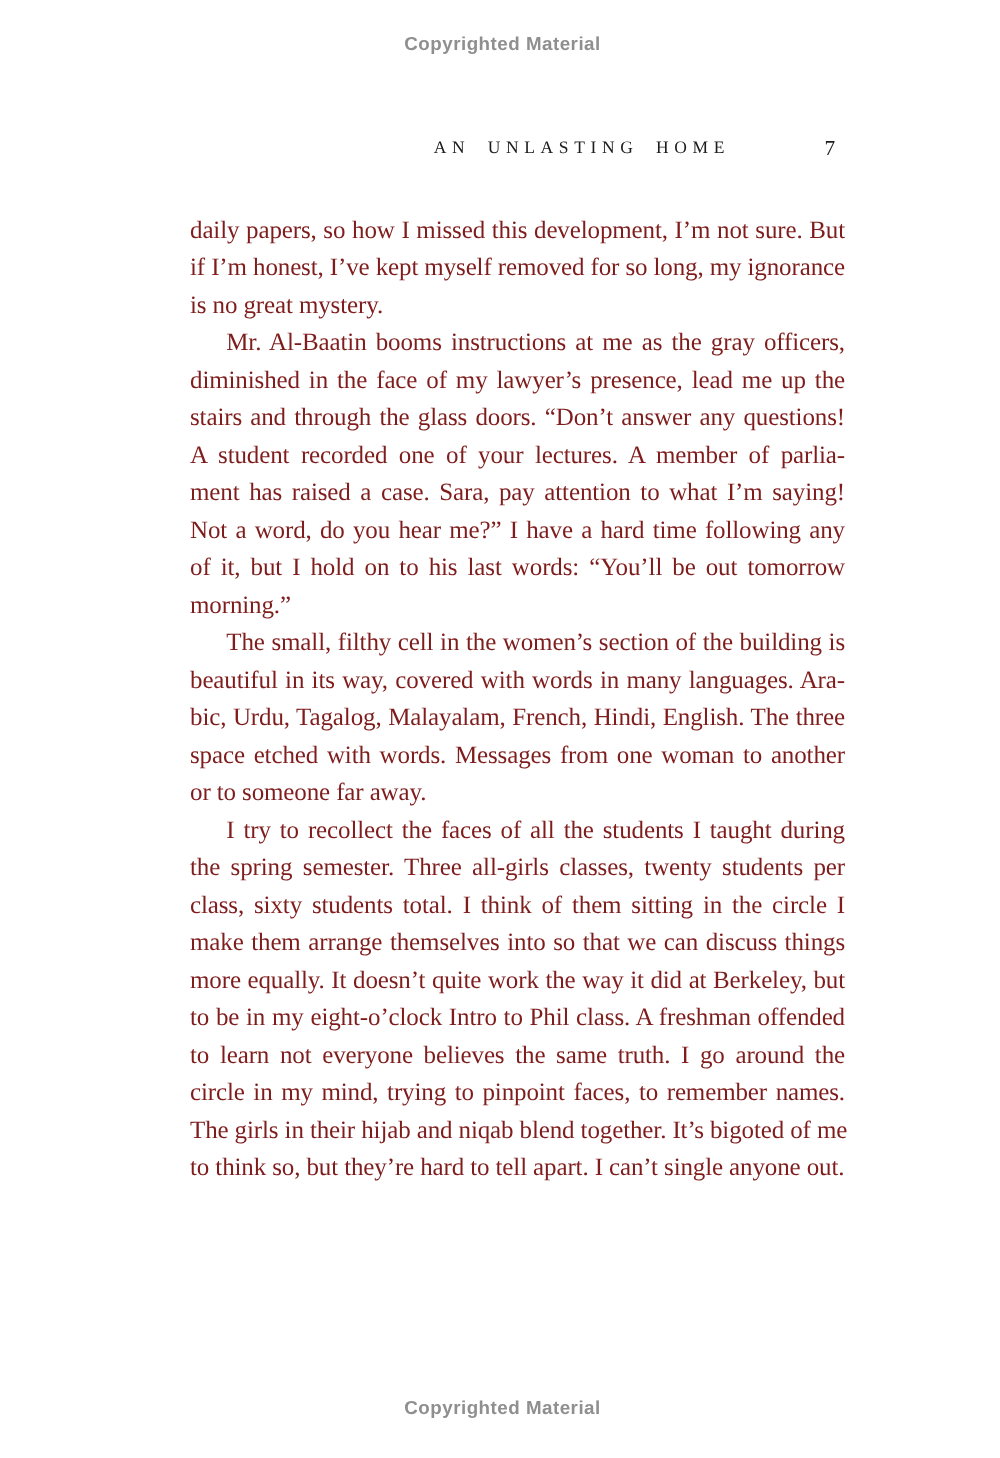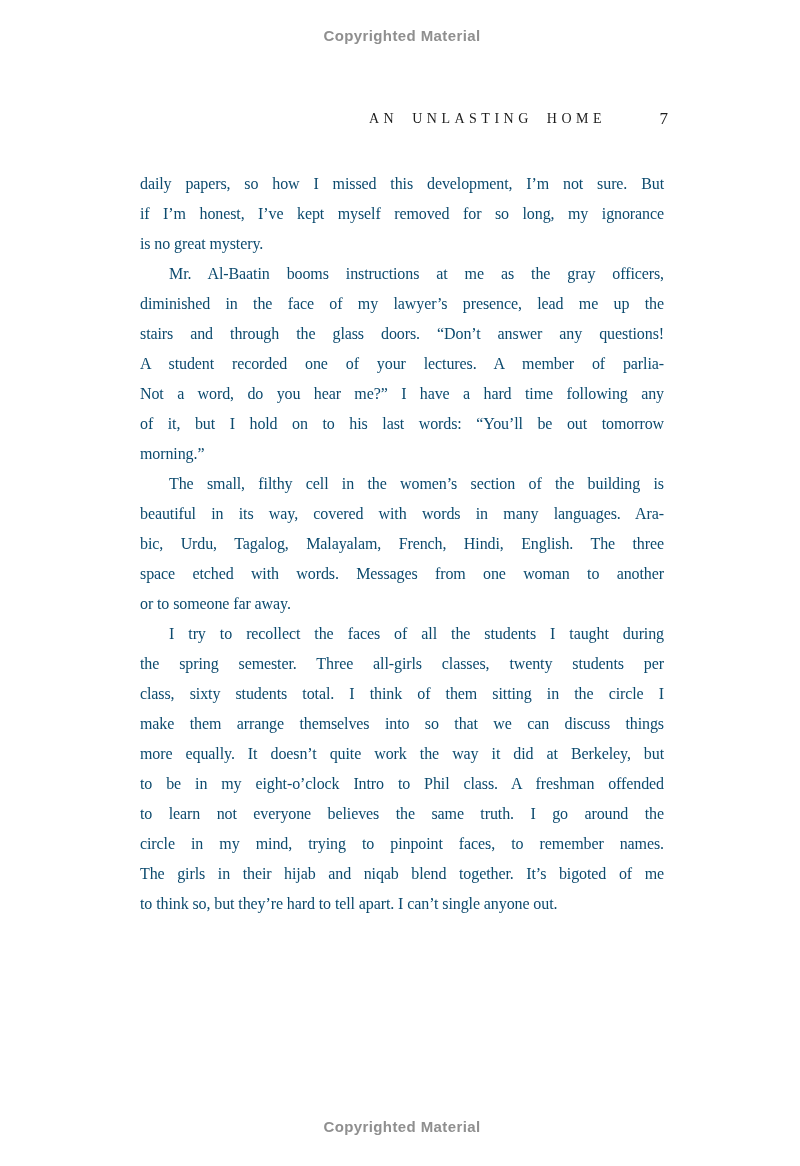--- a/index.html
+++ b/index.html
@@ -32,43 +32,43 @@
   .running-header {
     position: absolute;
     top: 111px;
     left: 152px;
     width: 524px;
     height: 20px;
     color: #1c1c1c;
   }
   .rh-title {
     position: absolute;
-    right: 70px;
+    right: 92px;
     top: 0;
     font-size: 14px;
     letter-spacing: 4.5px;
     word-spacing: 6px;
     white-space: nowrap;
   }
   .rh-folio {
     position: absolute;
     right: 8px;
     top: -2px;
     font-size: 17px;
   }
 
   .body-text {
     position: absolute;
     top: 169px;
-    left: 140px;
+    left: 152px;
     width: 524px;
-    font-size: 16px;
+    font-size: 20px;
     letter-spacing: -0.1px;
     line-height: 30px;
-    color: #0c4a6e;
+    color: #7f1d1d;
   }
   .line {
     height: 30px;
     text-align: justify;
     text-align-last: justify;
     white-space: nowrap;
     overflow: visible;
   }
   .line.last {
     text-align-last: left;
@@ -94,20 +94,21 @@
       <div class="para">
         <div class="line">daily papers, so how I missed this development, I’m not sure. But</div>
         <div class="line">if I’m honest, I’ve kept myself removed for so long, my ignorance</div>
         <div class="line last">is no great mystery.</div>
       </div>
       <div class="para indent">
         <div class="line">Mr. Al-Baatin booms instructions at me as the gray officers,</div>
         <div class="line">diminished in the face of my lawyer’s presence, lead me up the</div>
         <div class="line">stairs and through the glass doors. “Don’t answer any questions!</div>
         <div class="line">A student recorded one of your lectures. A member of parlia-</div>
+        <div class="line">ment has raised a case. Sara, pay attention to what I’m saying!</div>
         <div class="line">Not a word, do you hear me?” I have a hard time following any</div>
         <div class="line">of it, but I hold on to his last words: “You’ll be out tomorrow</div>
         <div class="line last">morning.”</div>
       </div>
       <div class="para indent">
         <div class="line">The small, filthy cell in the women’s section of the building is</div>
         <div class="line">beautiful in its way, covered with words in many languages. Ara-</div>
         <div class="line">bic, Urdu, Tagalog, Malayalam, French, Hindi, English. The three</div>
         <div class="line">space etched with words. Messages from one woman to another</div>
         <div class="line last">or to someone far away.</div>

